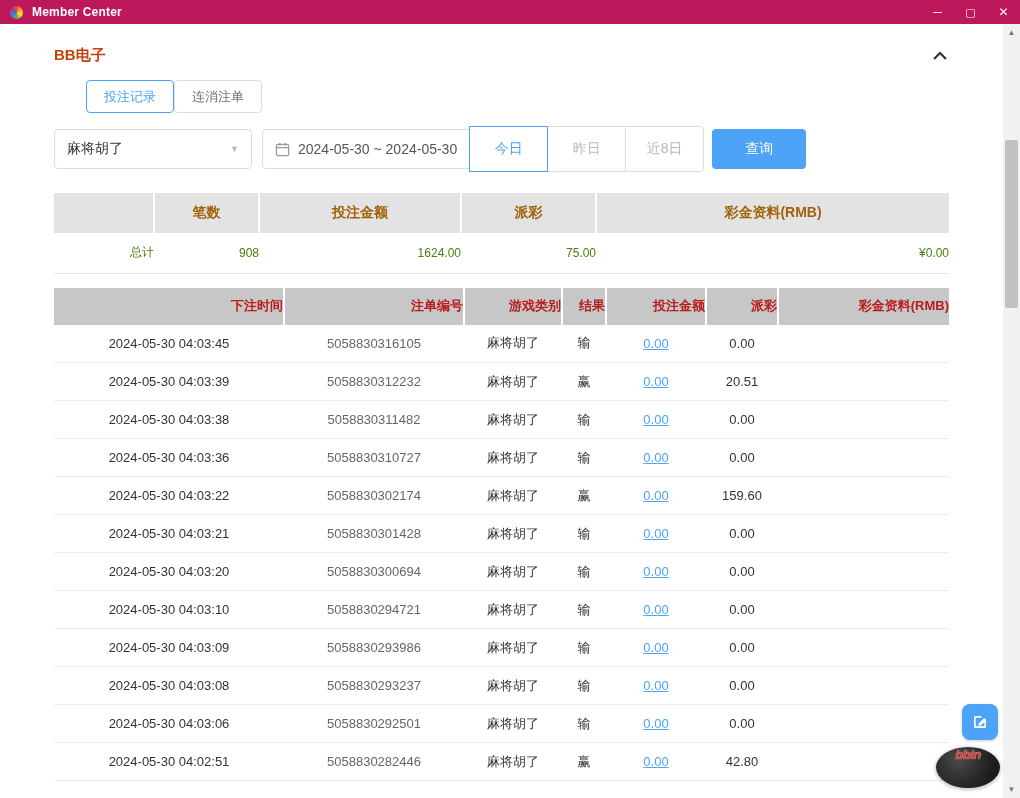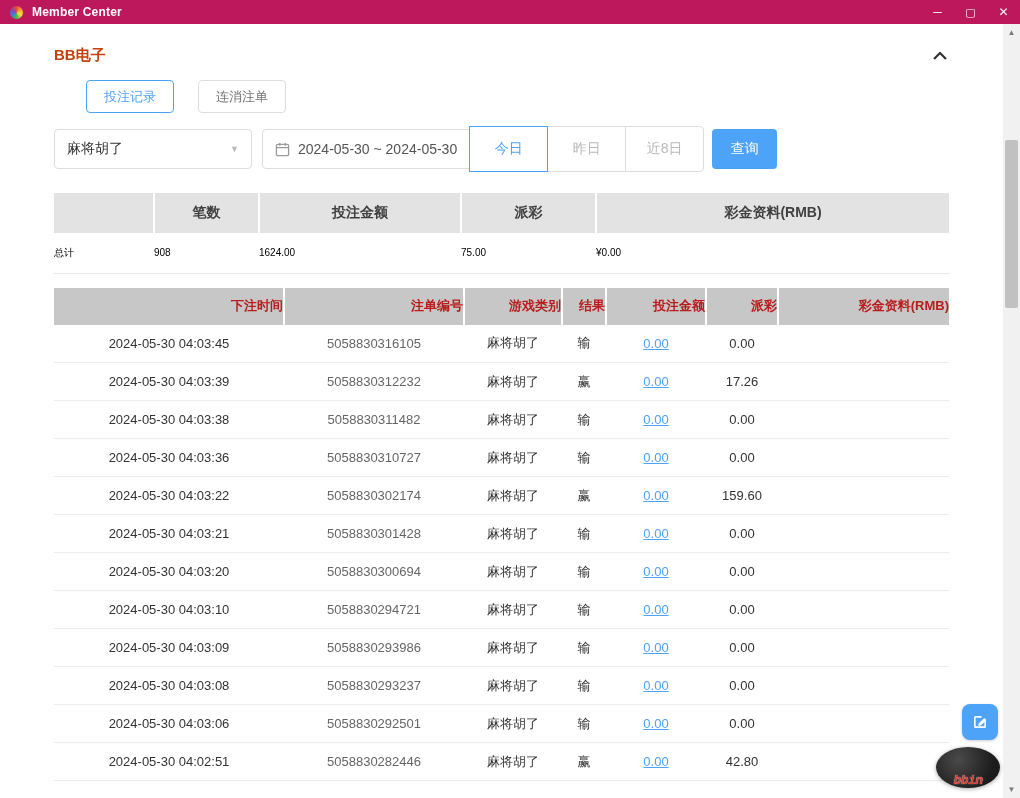--- a/index.html
+++ b/index.html
@@ -18,47 +18,47 @@
 
   
   .content { position:relative; height:774px; background:#fff; overflow:hidden; }
   .page { padding:22px 71px 0 54px; }
 
   .page-head { display:flex; align-items:center; justify-content:space-between; }
   .section-title { font-size:15px; font-weight:bold; color:#c2410c; }
   .chev-up { cursor:pointer; display:flex; align-items:center; }
 
   
-  .tabs { margin-top:15px; display:flex; gap:24px;padding-left:32px; }
+  .tabs { margin-top:15px; display:flex; gap:0;padding-left:32px; }
   .tab { height:33px; padding:0 17px; display:flex; align-items:center; font-size:13px;
     border:1px solid #ddd; border-radius:4px; color:#737373; background:#fff; cursor:pointer; }
   .tab.active { border-color:#4da3f7; color:#4da3f7; }
 
   
   .filters { margin-top:13px; display:flex; align-items:center; }
   .select { width:198px; height:40px; border:1px solid #ddd; border-radius:4px; display:flex;
     align-items:center; justify-content:space-between; padding:0 12px; font-size:14px; cursor:pointer; }
   .select .caret { font-size:9px; color:#b9b9b9; }
   .datebox { margin-left:10px; height:40px; border:1px solid #ddd; border-radius:4px 0 0 4px;
     display:flex; align-items:center; gap:8px; padding:0 12px; font-size:14px; color:#555; cursor:pointer; }
   .qbtn { height:46px; width:79px; border:1px solid #ddd; background:#fff; font-size:14px;
     color:#b9b9b9; margin-left:-1px; cursor:pointer; display:flex; align-items:center; justify-content:center; }
   .qbtn.active { border-color:#4da3f7; color:#4da3f7; position:relative; z-index:2; }
   .qbtn:last-of-type { border-radius:0 4px 4px 0; }
-  .search-btn { margin-left:8px; width:65px; height:40px; background:#4da3f7; color:#fff;
+  .search-btn { margin-left:8px; width:94px; height:40px; background:#4da3f7; color:#fff;
     border:none; border-radius:4px; font-size:14px; cursor:pointer; display:flex;
     align-items:center; justify-content:center; }
 
   
   table { border-collapse:collapse; table-layout:fixed; width:895px; }
   .summary-table { margin-top:21px; }
   .summary-table th { background:#e3e3e3; height:40px; font-size:14px; font-weight:bold;
-    color:#404040; text-align:center; }
+    color:#a16207; text-align:center; }
   .summary-table th + th { border-left:2px solid #fff; }
-  .summary-table td { height:40px; text-align:left; font-size:10px; color:#000000;
+  .summary-table td { height:40px; text-align:right; font-size:12px; color:#4d7c0f;
     border-bottom:1px solid #e6e6e6; background:#fff; }
 
   .records-table { margin-top:14px; }
   .records-table th { background:#c7c7c7; color:#b91c1c; height:37px; font-size:13px;
     font-weight:bold; text-align:right; }
   .records-table th + th { border-left:2px solid #fff; }
   .records-table td { height:38px; text-align:center; font-size:13px; color:#333;
     border-bottom:1px solid #ececec; background:#fff; overflow:hidden; white-space:nowrap; }
   .records-table td.c1 { color:#666; }
   .bet-link { color:#4da3f7; text-decoration:underline; cursor:pointer; }
@@ -69,22 +69,22 @@
     font-size:8px; color:#7a7a7a; cursor:pointer; }
   .scroll-arrow.down { position:absolute; bottom:0; left:0; right:0; }
   .scroll-thumb { position:absolute; top:116px; left:2px; width:13px; height:168px;
     background:#c1c1c1; border-radius:2px; cursor:pointer; }
 
   
   .fab-edit { position:absolute; right:22px; bottom:58px; width:36px; height:36px;
     background:#4da3f7; border-radius:8px; display:flex; align-items:center; justify-content:center;
     cursor:pointer; box-shadow:0 1px 3px rgba(0,0,0,.2); }
   .fab-bbin { position:absolute; right:20px; bottom:10px; width:64px; height:41px; border-radius:50%;
-    background:radial-gradient(circle at 35% 30%, #4a4a4a, #1c1c1c 70%); display:flex; align-items:flex-end;
-    justify-content:center; cursor:pointer; box-shadow:0 1px 4px rgba(0,0,0,.35);font-family:Liberation Mono, monospace; }
+    background:radial-gradient(circle at 35% 30%, #4a4a4a, #1c1c1c 70%); display:flex; align-items:flex-start;
+    justify-content:center; cursor:pointer; box-shadow:0 1px 4px rgba(0,0,0,.35); }
   .fab-bbin span { color:#d93a31; font-weight:bold; font-style:italic; font-size:13px;
     letter-spacing:-0.5px; text-shadow:0 0 1px #fff; }
 </style>
 </head>
 <body>
 
 <div class="titlebar">
   <div class="app-logo"></div>
   <div class="win-title">Member Center</div>
   <div class="win-controls">
@@ -189,21 +189,21 @@
             <td class="c4"><a class="bet-link">0.00</a></td>
             <td class="c5">0.00</td>
             <td class="c6"></td>
           </tr>
           <tr>
             <td class="c0">2024-05-30 04:03:39</td>
             <td class="c1">5058830312232</td>
             <td class="c2">麻将胡了</td>
             <td class="c3">赢</td>
             <td class="c4"><a class="bet-link">0.00</a></td>
-            <td class="c5">17.26</td>
+            <td class="c5">20.51</td>
             <td class="c6"></td>
           </tr>
           <tr>
             <td class="c0">2024-05-30 04:03:38</td>
             <td class="c1">5058830311482</td>
             <td class="c2">麻将胡了</td>
             <td class="c3">输</td>
             <td class="c4"><a class="bet-link">0.00</a></td>
             <td class="c5">0.00</td>
             <td class="c6"></td>

